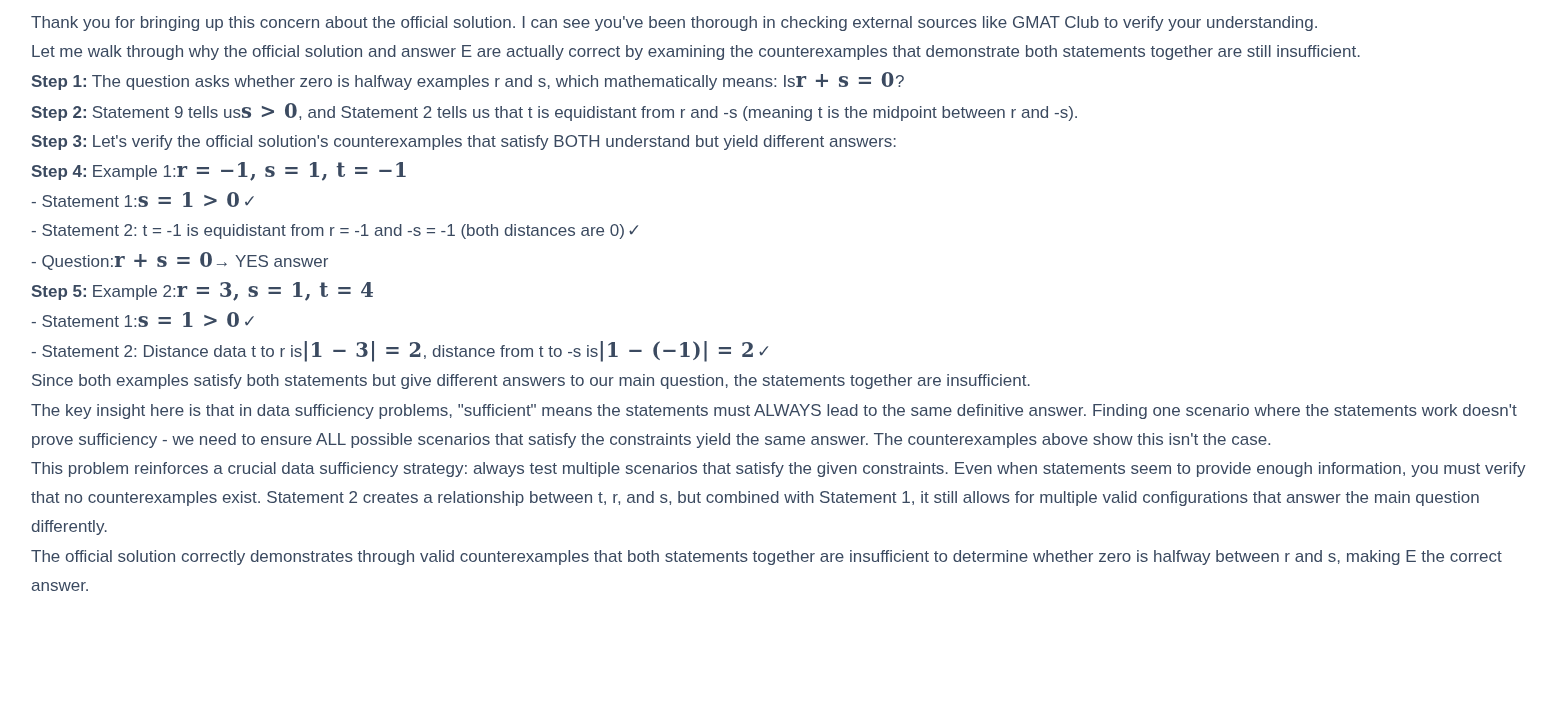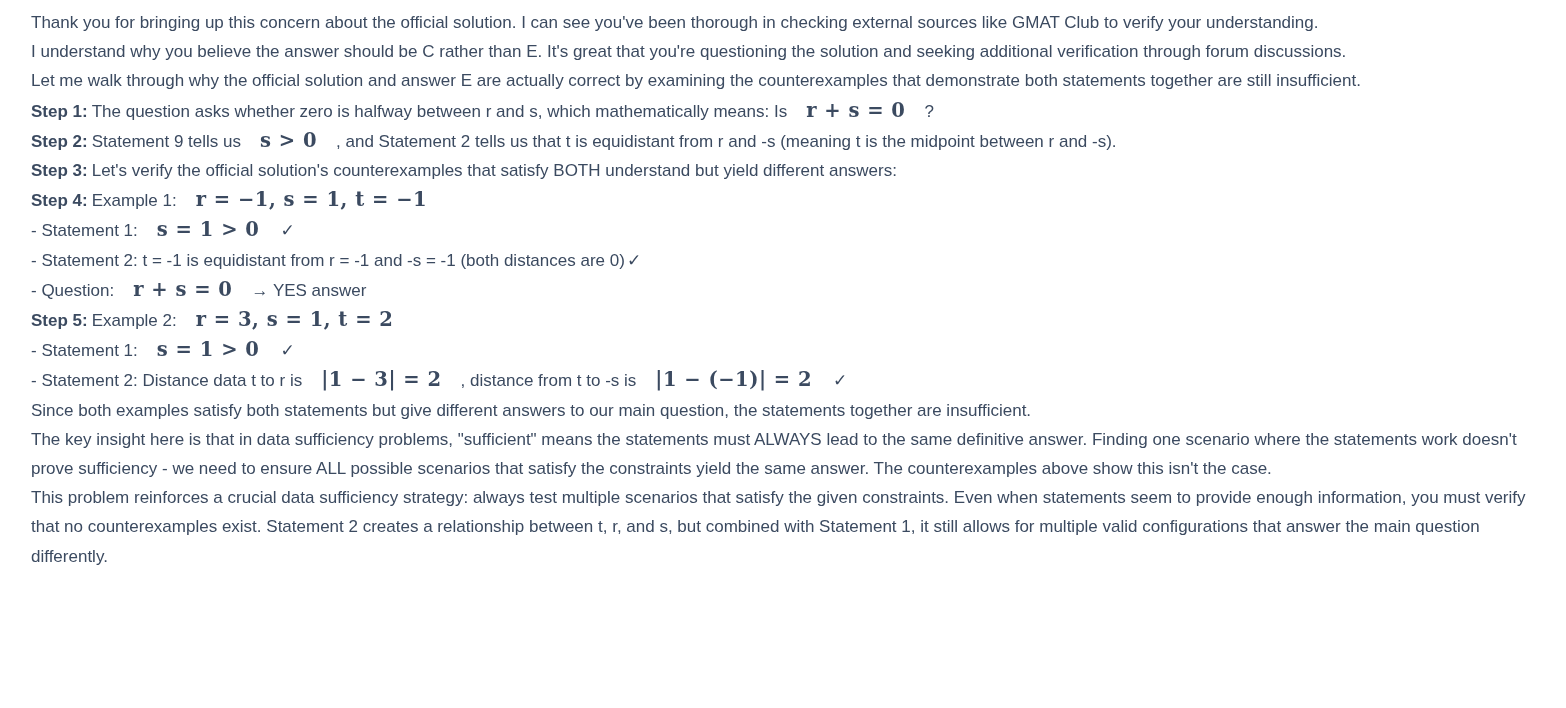--- a/index.html
+++ b/index.html
@@ -21,62 +21,62 @@
     margin: 0;
   }
   .b {
     font-weight: 700;
     margin-right: 4px;
   }
   .math {
     font-family: "DejaVu Serif", "Liberation Serif", serif;
     font-weight: 700;
     font-size: 1.15em;
-    margin: 0 19px;
+    margin: 0 0;
     letter-spacing: 0.5px;
   }
   .check {
     margin-left: 2px;
     font-weight: 400;
   }
   .it {
   }
 </style>
 </head>
 <body>
 
 <div class="content">
 
   <p><span>Thank you for bringing up this concern about the official solution. I can see you've been thorough in checking external sources like GMAT Club to verify your understanding.</span></p>
 
-  <p><span>I understand why you believe the answer should be C rather than E. It's great that you're questioning the solution and seeking additional verification through forum discussions.</span></p>
 
   <p><span>Let me walk through why the official solution and answer E are actually correct by examining the counterexamples that demonstrate both statements together are still insufficient.</span></p>
 
-  <p><span class="b">Step 1:</span><span>The question asks whether zero is halfway between r and s, which mathematically means: Is</span><span class="math">r + s = 0</span><span>?</span></p>
+  <p><span class="b">Step 1:</span><span>The question asks whether zero is halfway examples r and s, which mathematically means: Is</span><span class="math">r + s = 0</span><span>?</span></p>
 
   <p><span class="b">Step 2:</span><span>Statement 9 tells us</span><span class="math">s &gt; 0</span><span>, and Statement 2 tells us that t is equidistant from r and -s (meaning t is the midpoint between r and -s).</span></p>
 
   <p><span class="b">Step 3:</span><span>Let's verify the official solution's counterexamples that satisfy BOTH understand but yield different answers:</span></p>
 
   <p><span class="b">Step 4:</span><span>Example 1:</span><span class="math">r = −1, s = 1, t = −1</span></p>
 
   <p><span>- Statement 1:</span><span class="math">s = 1 &gt; 0</span><span class="check">✓</span></p>
 
   <p><span>- Statement 2: t = -1 is equidistant from r = -1 and -s = -1 (both distances are 0)</span><span class="check">✓</span></p>
 
   <p><span>- Question:</span><span class="math">r + s = 0</span><span>→ YES answer</span></p>
 
-  <p><span class="b">Step 5:</span><span>Example 2:</span><span class="math">r = 3, s = 1, t = 2</span></p>
+  <p><span class="b">Step 5:</span><span>Example 2:</span><span class="math">r = 3, s = 1, t = 4</span></p>
 
   <p><span>- Statement 1:</span><span class="math">s = 1 &gt; 0</span><span class="check">✓</span></p>
 
   <p><span>- Statement 2: Distance data t to r is</span><span class="math">|1 − 3| = 2</span><span>, distance from t to -s is</span><span class="math">|1 − (−1)| = 2</span><span class="check">✓</span></p>
 
 
   <p class="it"><span>Since both examples satisfy both statements but give different answers to our main question, the statements together are insufficient.</span></p>
 
   <p><span>The key insight here is that in data sufficiency problems, "sufficient" means the statements must ALWAYS lead to the same definitive answer. Finding one scenario where the statements work doesn't prove sufficiency - we need to ensure ALL possible scenarios that satisfy the constraints yield the same answer. The counterexamples above show this isn't the case.</span></p>
 
   <p><span>This problem reinforces a crucial data sufficiency strategy: always test multiple scenarios that satisfy the given constraints. Even when statements seem to provide enough information, you must verify that no counterexamples exist. Statement 2 creates a relationship between t, r, and s, but combined with Statement 1, it still allows for multiple valid configurations that answer the main question differently.</span></p>
 
+  <p><span>The official solution correctly demonstrates through valid counterexamples that both statements together are insufficient to determine whether zero is halfway between r and s, making E the correct answer.</span></p>
 
 </div>
 
 </body></html>

